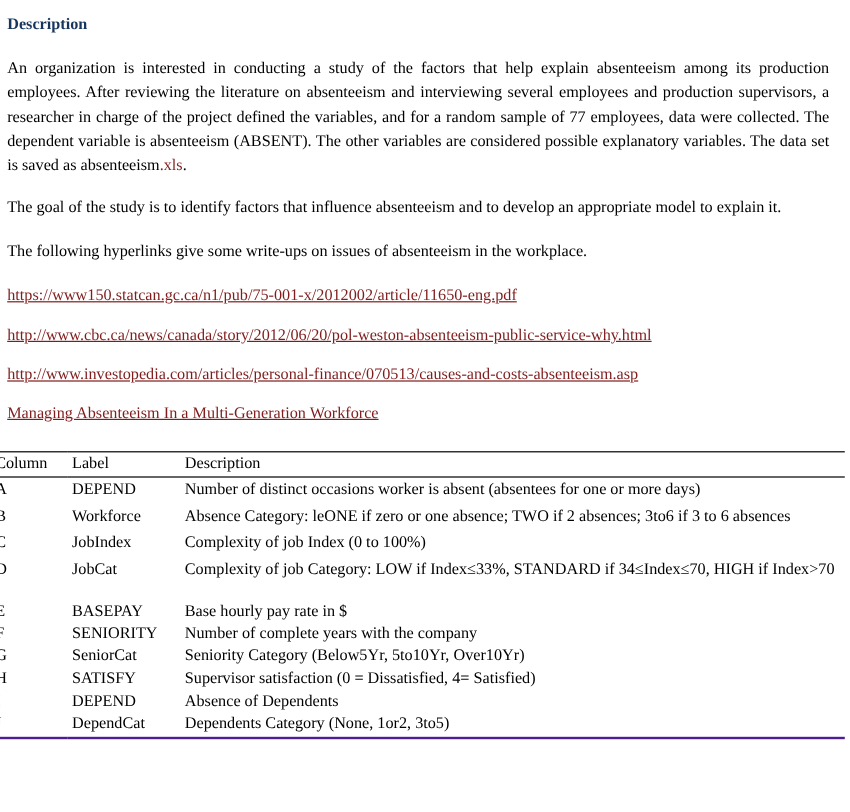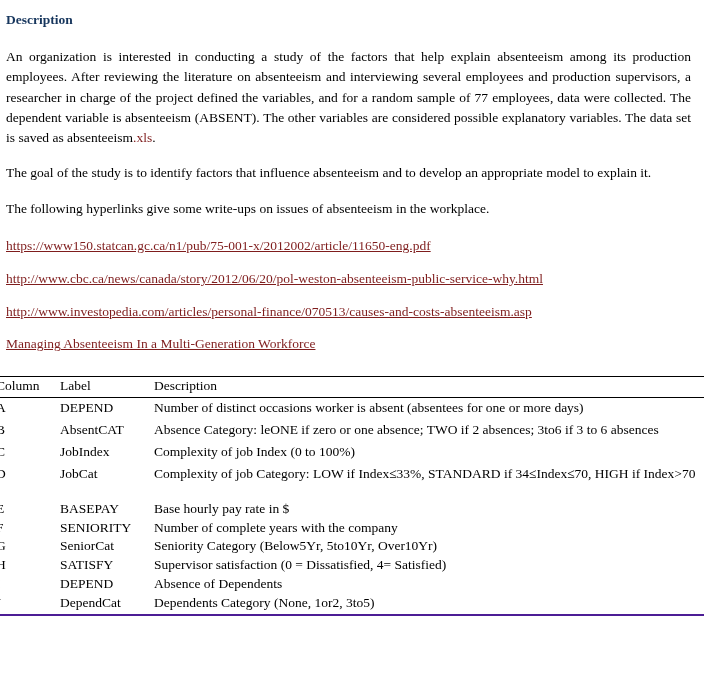--- a/index.html
+++ b/index.html
@@ -91,21 +91,21 @@
         </tr>
       </thead>
       <tbody>
         <tr>
           <td>A</td>
           <td>DEPEND</td>
           <td>Number of distinct occasions worker is absent (absentees for one or more days)</td>
         </tr>
         <tr>
           <td>B</td>
-          <td>AbsentCAT</td>
+          <td>Workforce</td>
           <td>Absence Category: leONE  if zero or one absence; TWO if  2 absences;  3to6  if 3 to 6 absences</td>
         </tr>
         <tr>
           <td>C</td>
           <td>JobIndex</td>
           <td>Complexity of job Index (0 to 100%)</td>
         </tr>
         <tr class="gap-after">
           <td>D</td>
           <td>JobCat</td>

